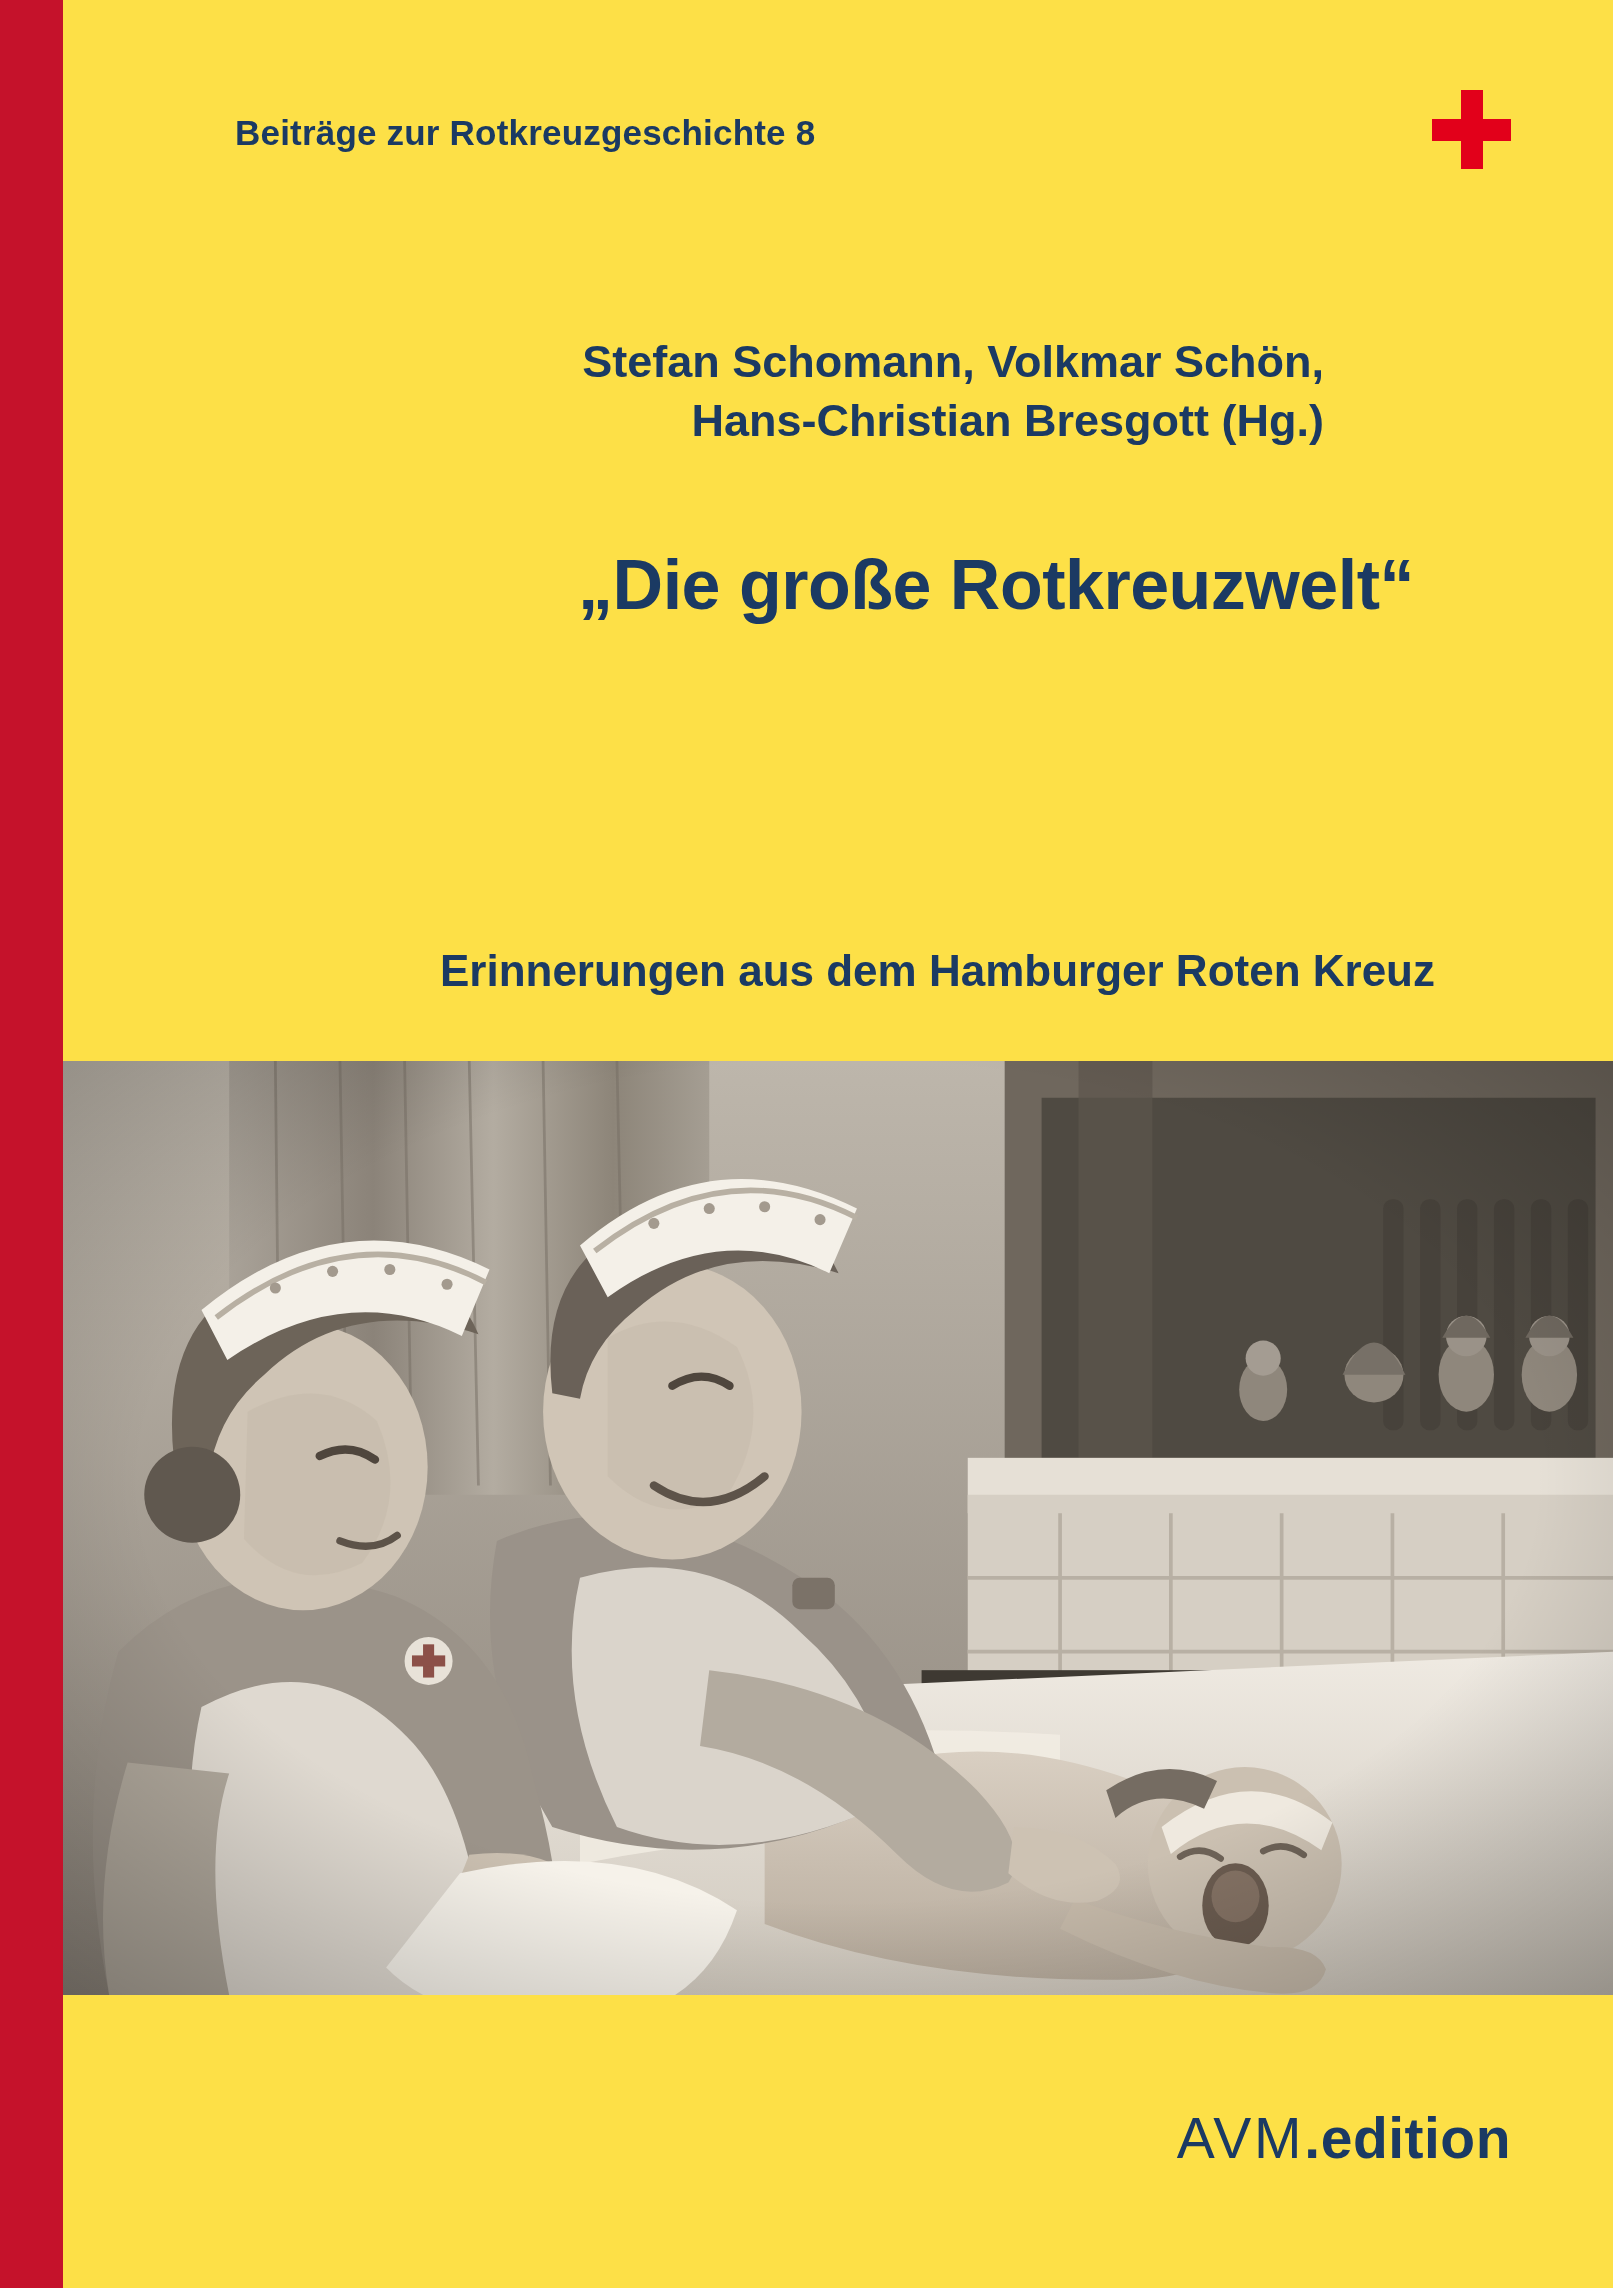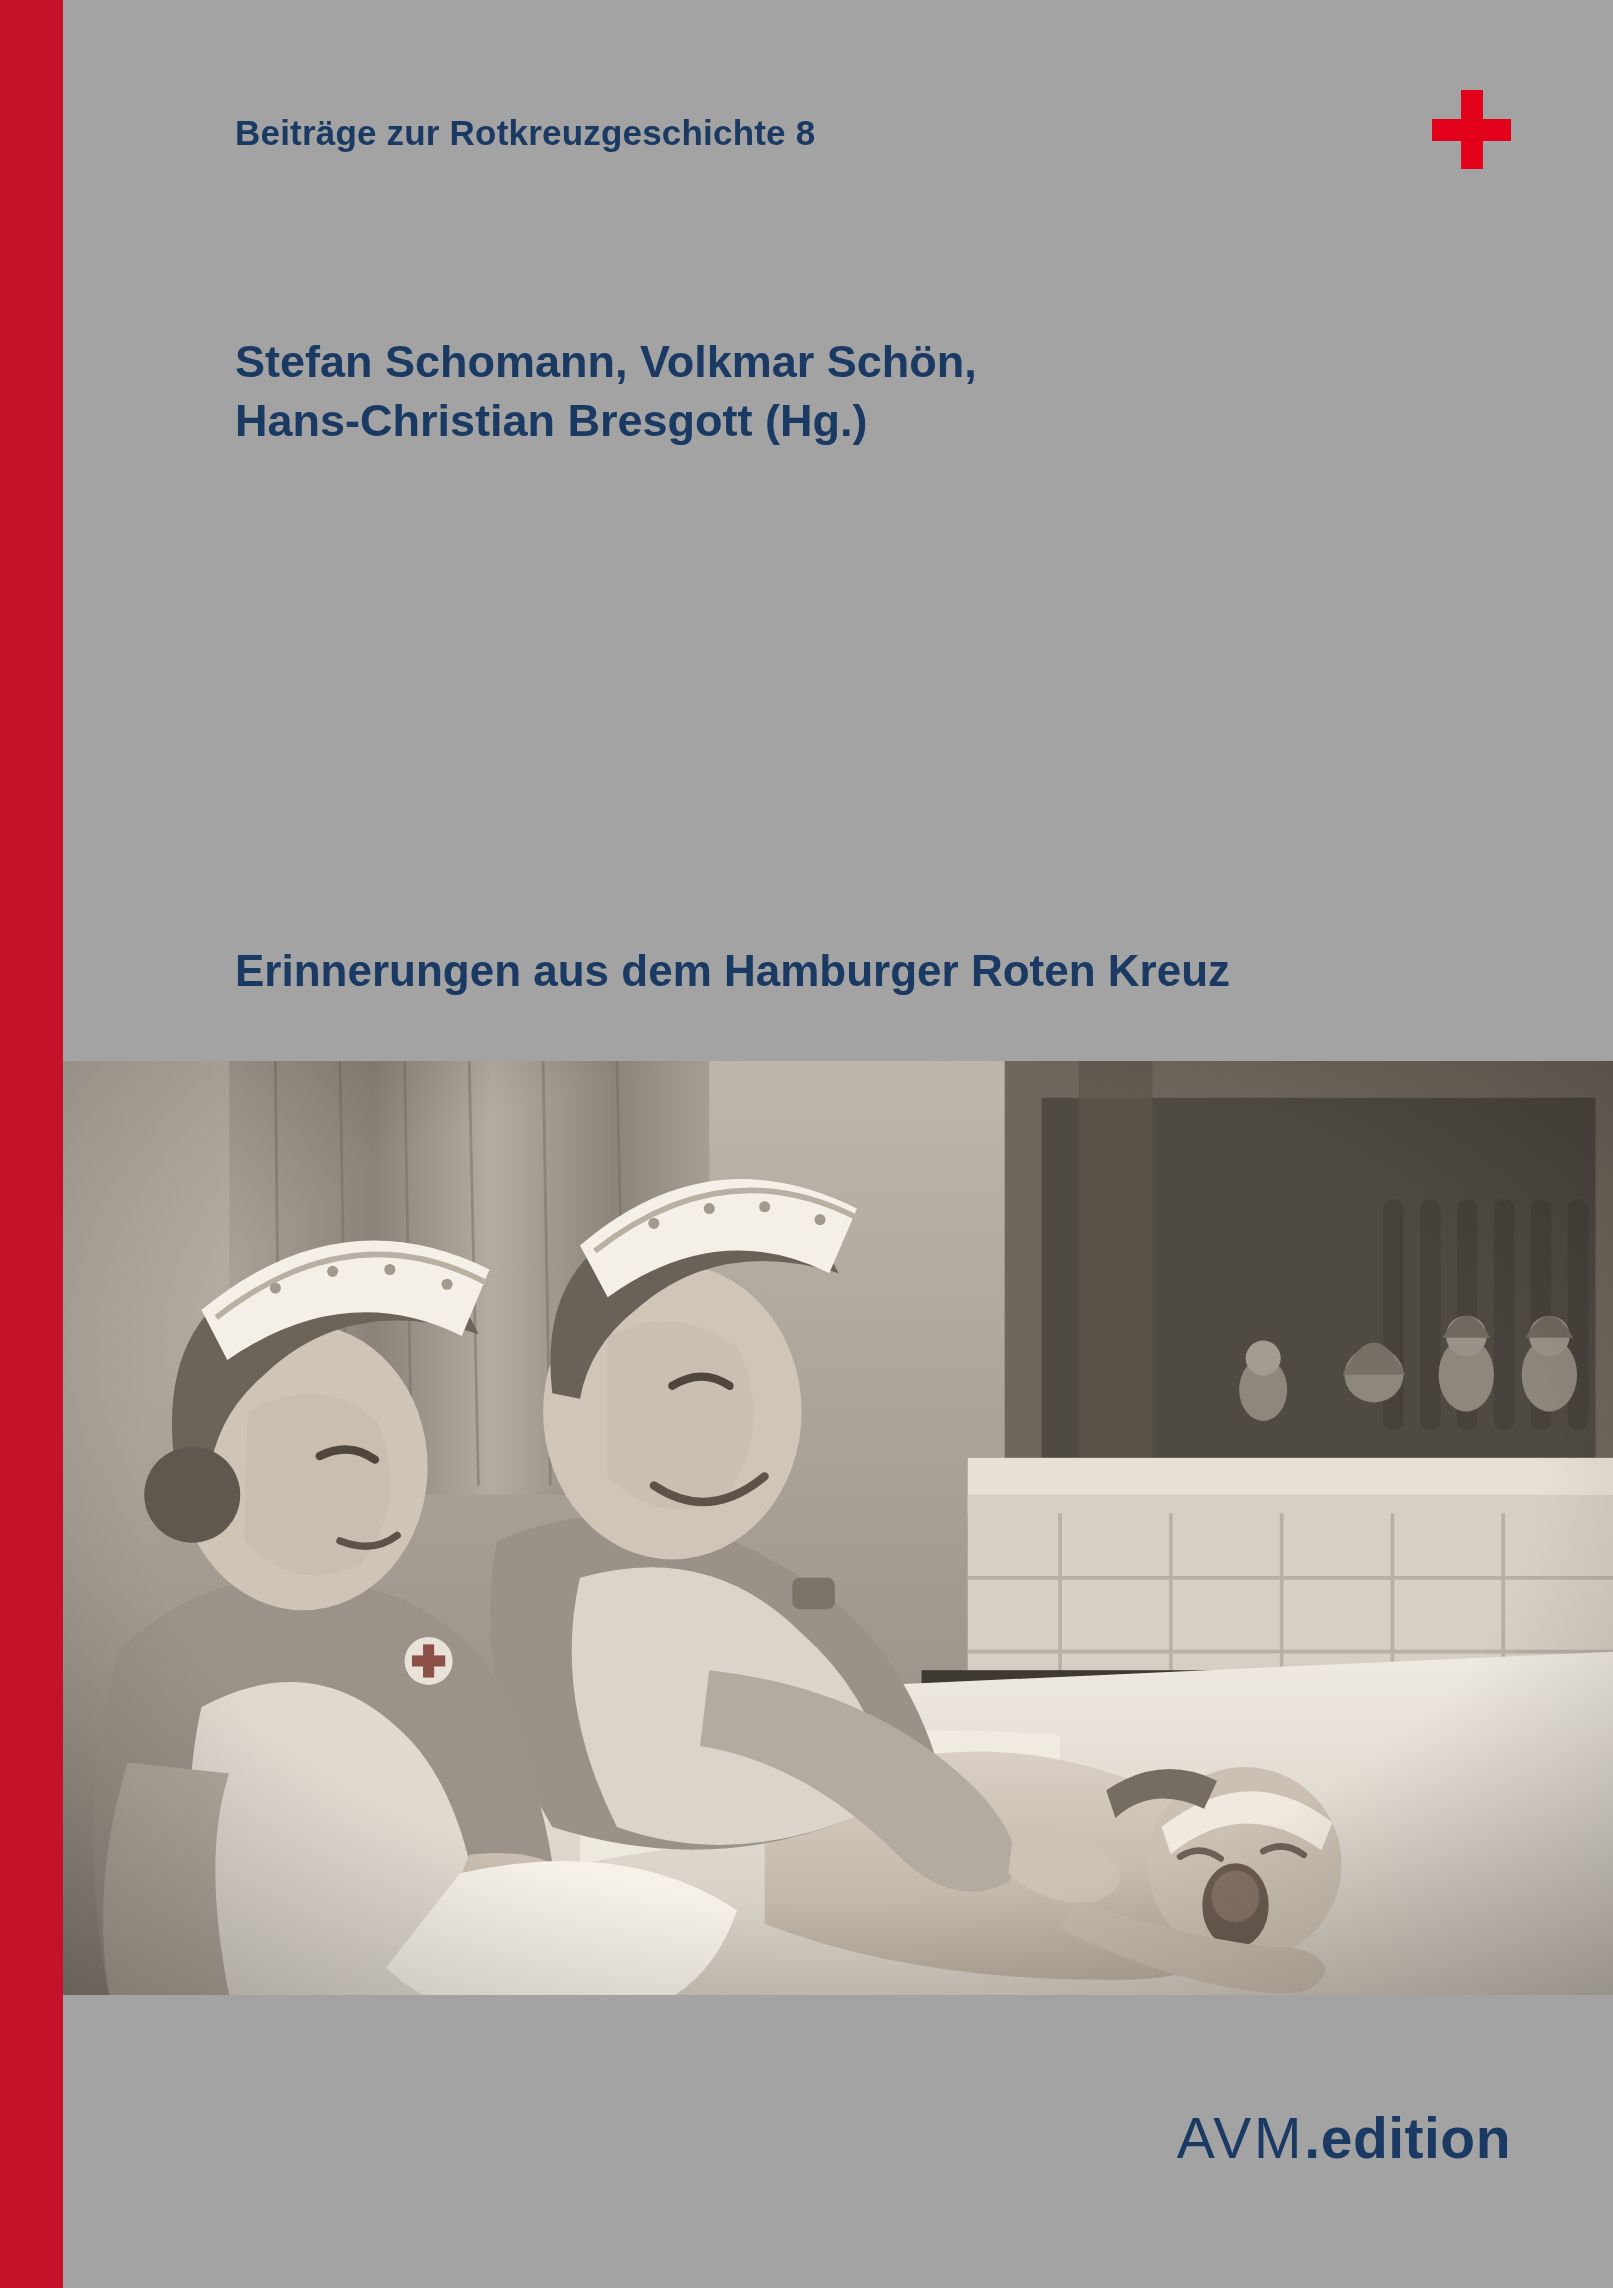--- a/index.html
+++ b/index.html
@@ -7,22 +7,23 @@
     padding: 0;
     background: #ffffff;
   }
   body {
     font-family: "Liberation Sans", sans-serif;
   }
   .cover {
     position: relative;
     width: 1613px;
     height: 2289px;
-    background: #a3a3a3;
+    background: #fde047;
     overflow: hidden;
+    text-align: right;
   }
   
   .spine {
     position: absolute;
     left: 0;
     top: 0;
     width: 63px;
     height: 100%;
     background: #c5122b;
   }
@@ -148,20 +149,21 @@
 
   <div class="series">Beiträge zur Rotkreuzgeschichte 8</div>
 
   <div class="logo">
     <div class="logo-cross"></div>
   </div>
 
   <div class="authors" style="white-space: pre-line;">Stefan Schomann, Volkmar Schön,
 Hans-Christian Bresgott (Hg.)</div>
 
+  <div class="title">„Die große Rotkreuzwelt“</div>
 
   <div class="subtitle">Erinnerungen aus dem Hamburger Roten Kreuz</div>
 
   <div class="photo" title="">
     <svg viewBox="0 0 1680 1012" preserveAspectRatio="xMidYMid slice" role="img" aria-label="historic photograph">
       <defs>
         <linearGradient id="wallGrad" x1="0" y1="0" x2="0" y2="1">
           <stop offset="0%" stop-color="#bdb6ab"></stop>
           <stop offset="100%" stop-color="#8e867c"></stop>
         </linearGradient>

